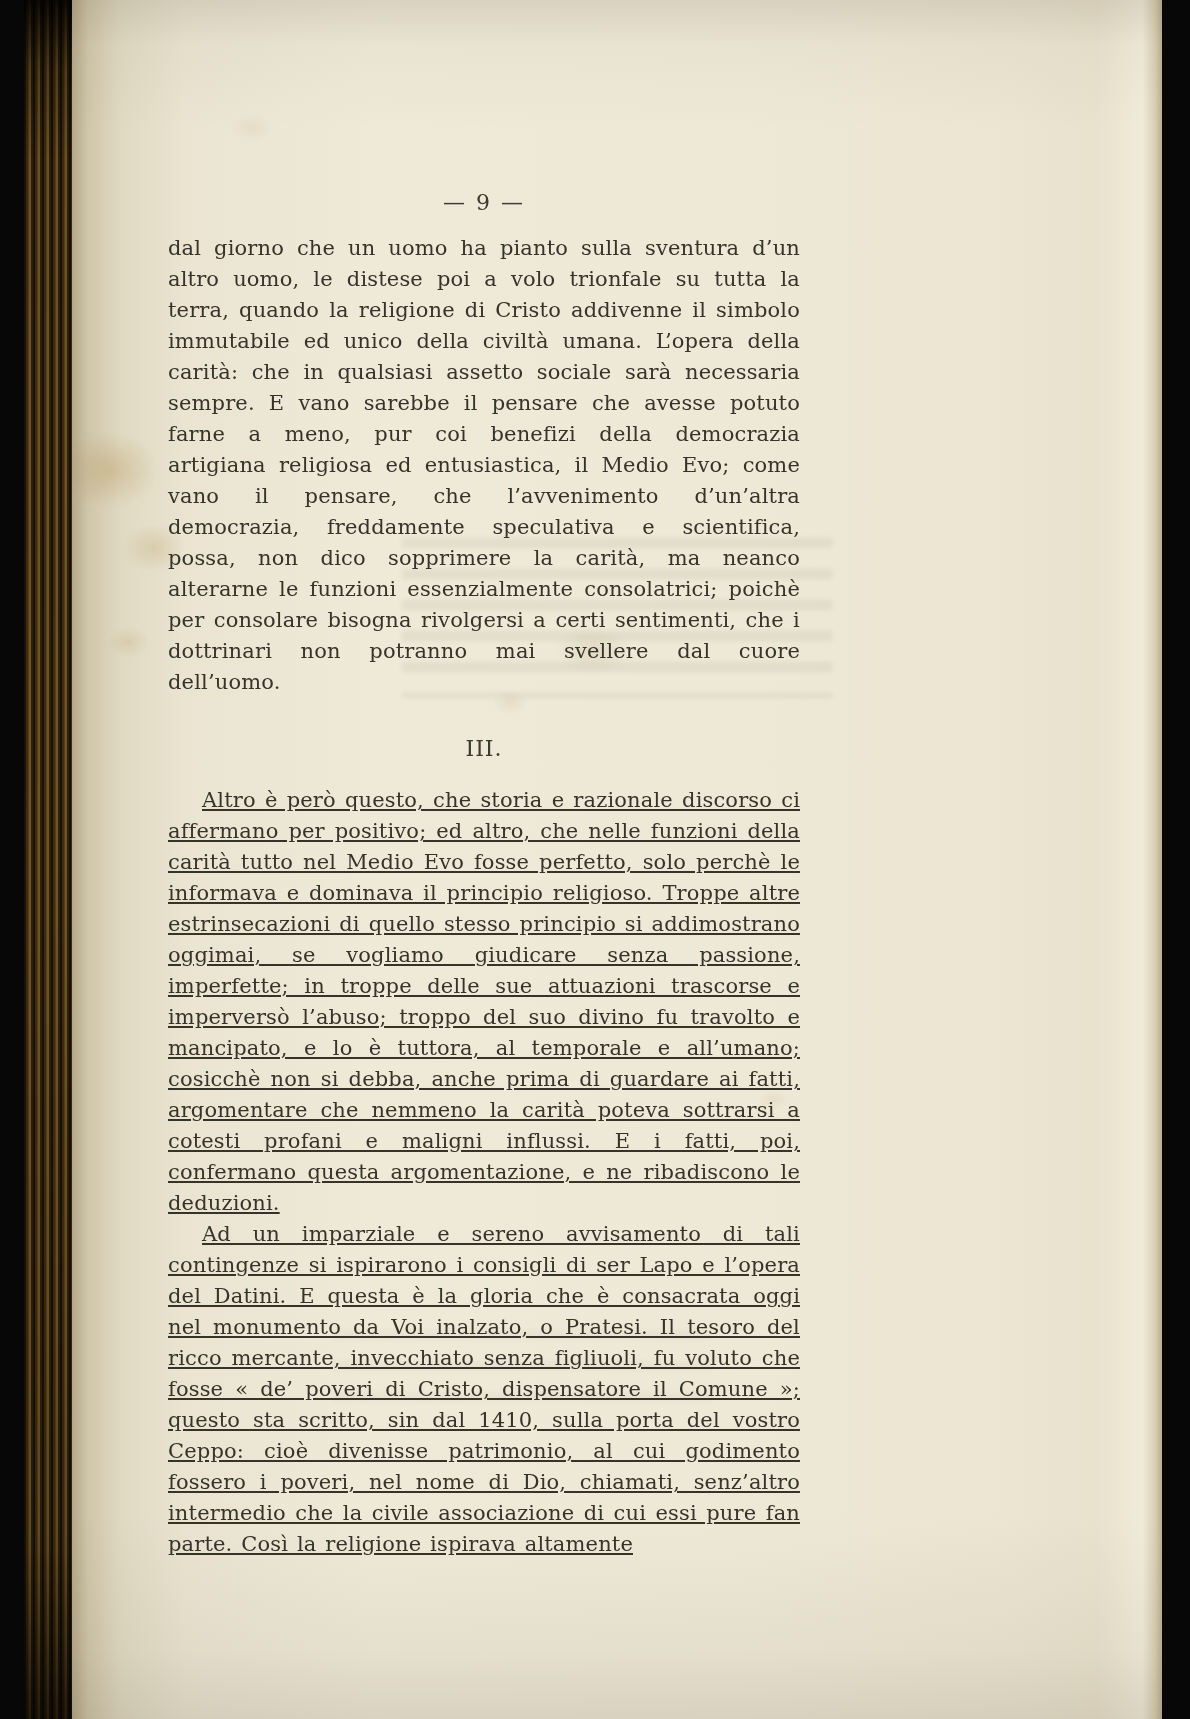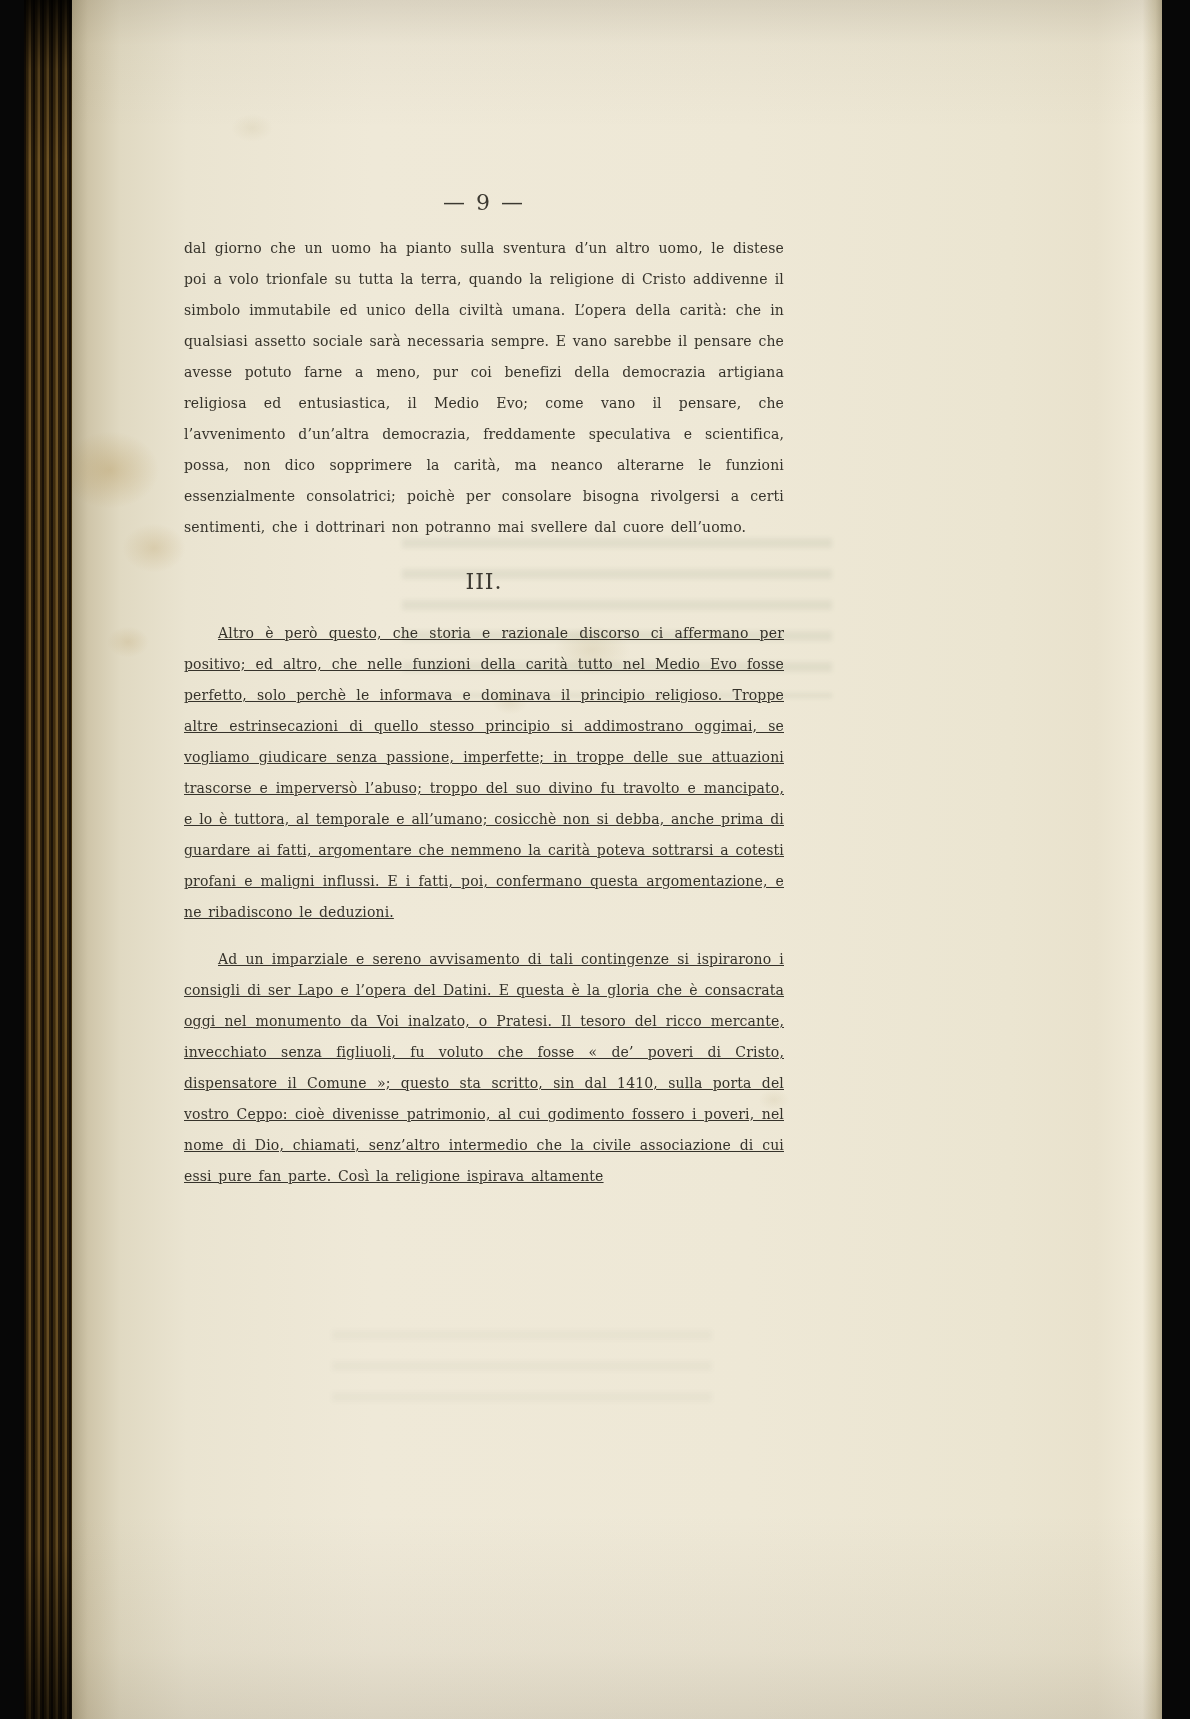--- a/index.html
+++ b/index.html
@@ -96,38 +96,38 @@
     color: #36332b;
   }
   .page-number {
     text-align: center;
     font-size: 22px;
     letter-spacing: 2px;
     margin: 0 0 18px 0;
     color: #3c3931;
   }
   .para {
-    margin: 16px;
-    font-size: 14px;
+    margin: 0;
+    font-size: 21px;
     line-height: 31px;
     text-align: justify;
     letter-spacing: 0.15px;
     word-spacing: 2px;
     hyphens: auto;
     -webkit-hyphens: auto;
   }
   .para.indent {
     text-indent: 34px;
     text-decoration: underline;
   }
   .section-heading {
     text-align: center;
     font-size: 22px;
     letter-spacing: 1px;
-    margin: 26px 0 24px 0;
+    margin: 38px 0 24px 0;
     color: #3c3931;
   }
 </style>
 </head>
 <body>
 
 <div class="scan">
 
   <div class="binding-edges"></div>
 

